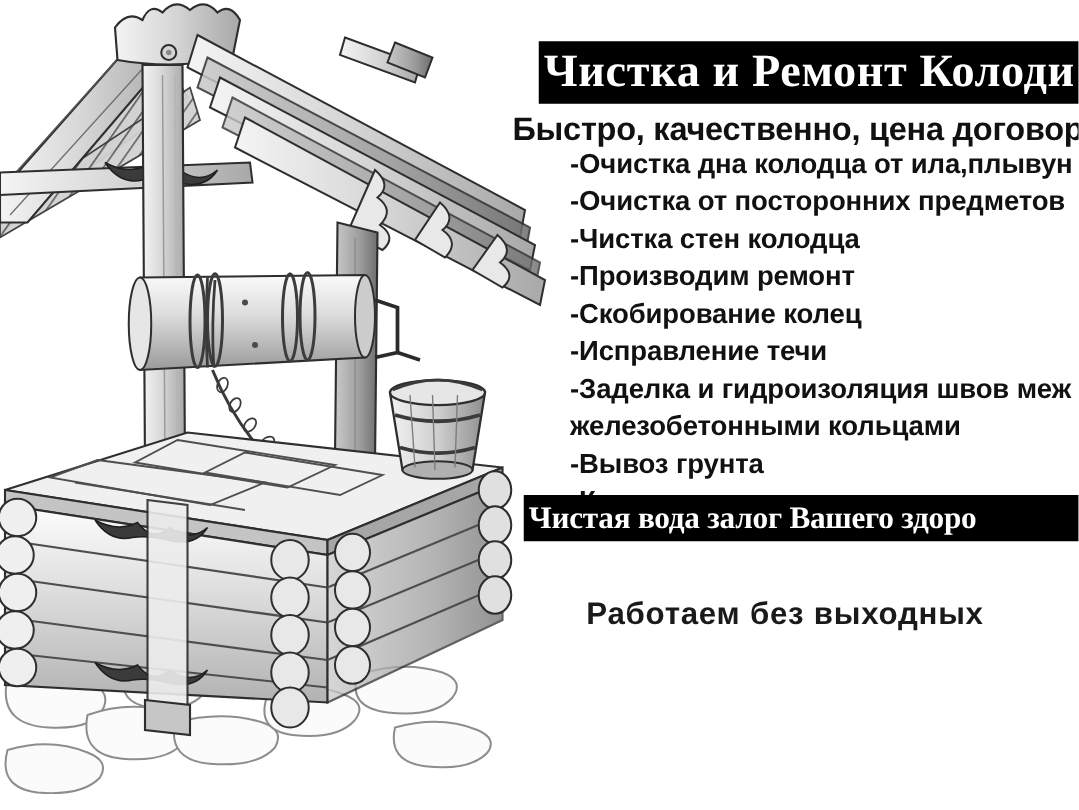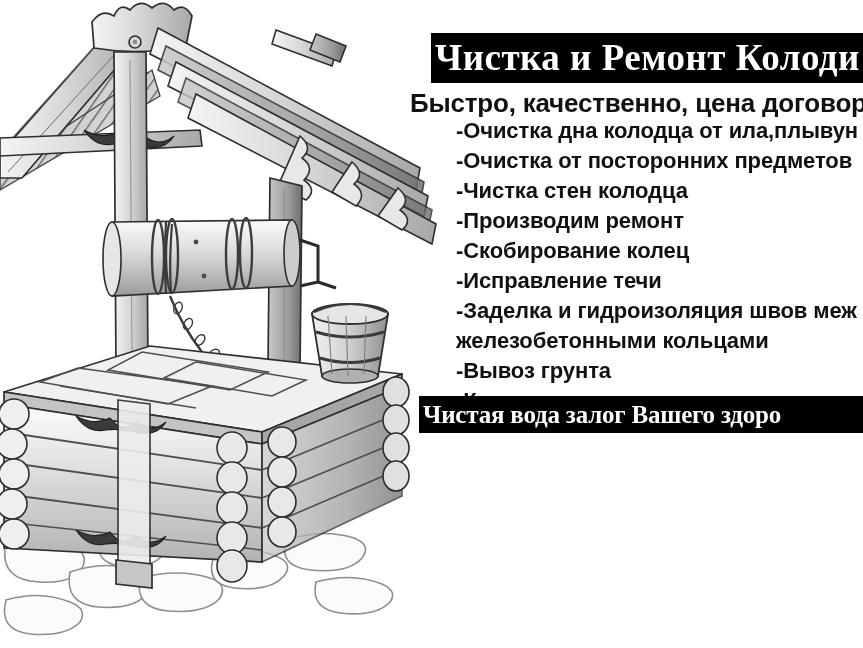--- a/index.html
+++ b/index.html
@@ -363,15 +363,16 @@
       <div class="service-item">-Заделка и гидроизоляция швов меж</div>
       <div class="service-item cont">железобетонными кольцами</div>
       <div class="service-item">-Вывоз грунта</div>
       <div class="service-item">-Консультация,осмотр</div>
     </div>
 
     <div id="slogan-banner" class="banner">
       <span id="slogan-text">Чистая вода залог Вашего здоро</span>
     </div>
 
+    <div id="footer-note">Работаем без выходных</div>
 
   </div>
 </div>
 
 </body></html>

